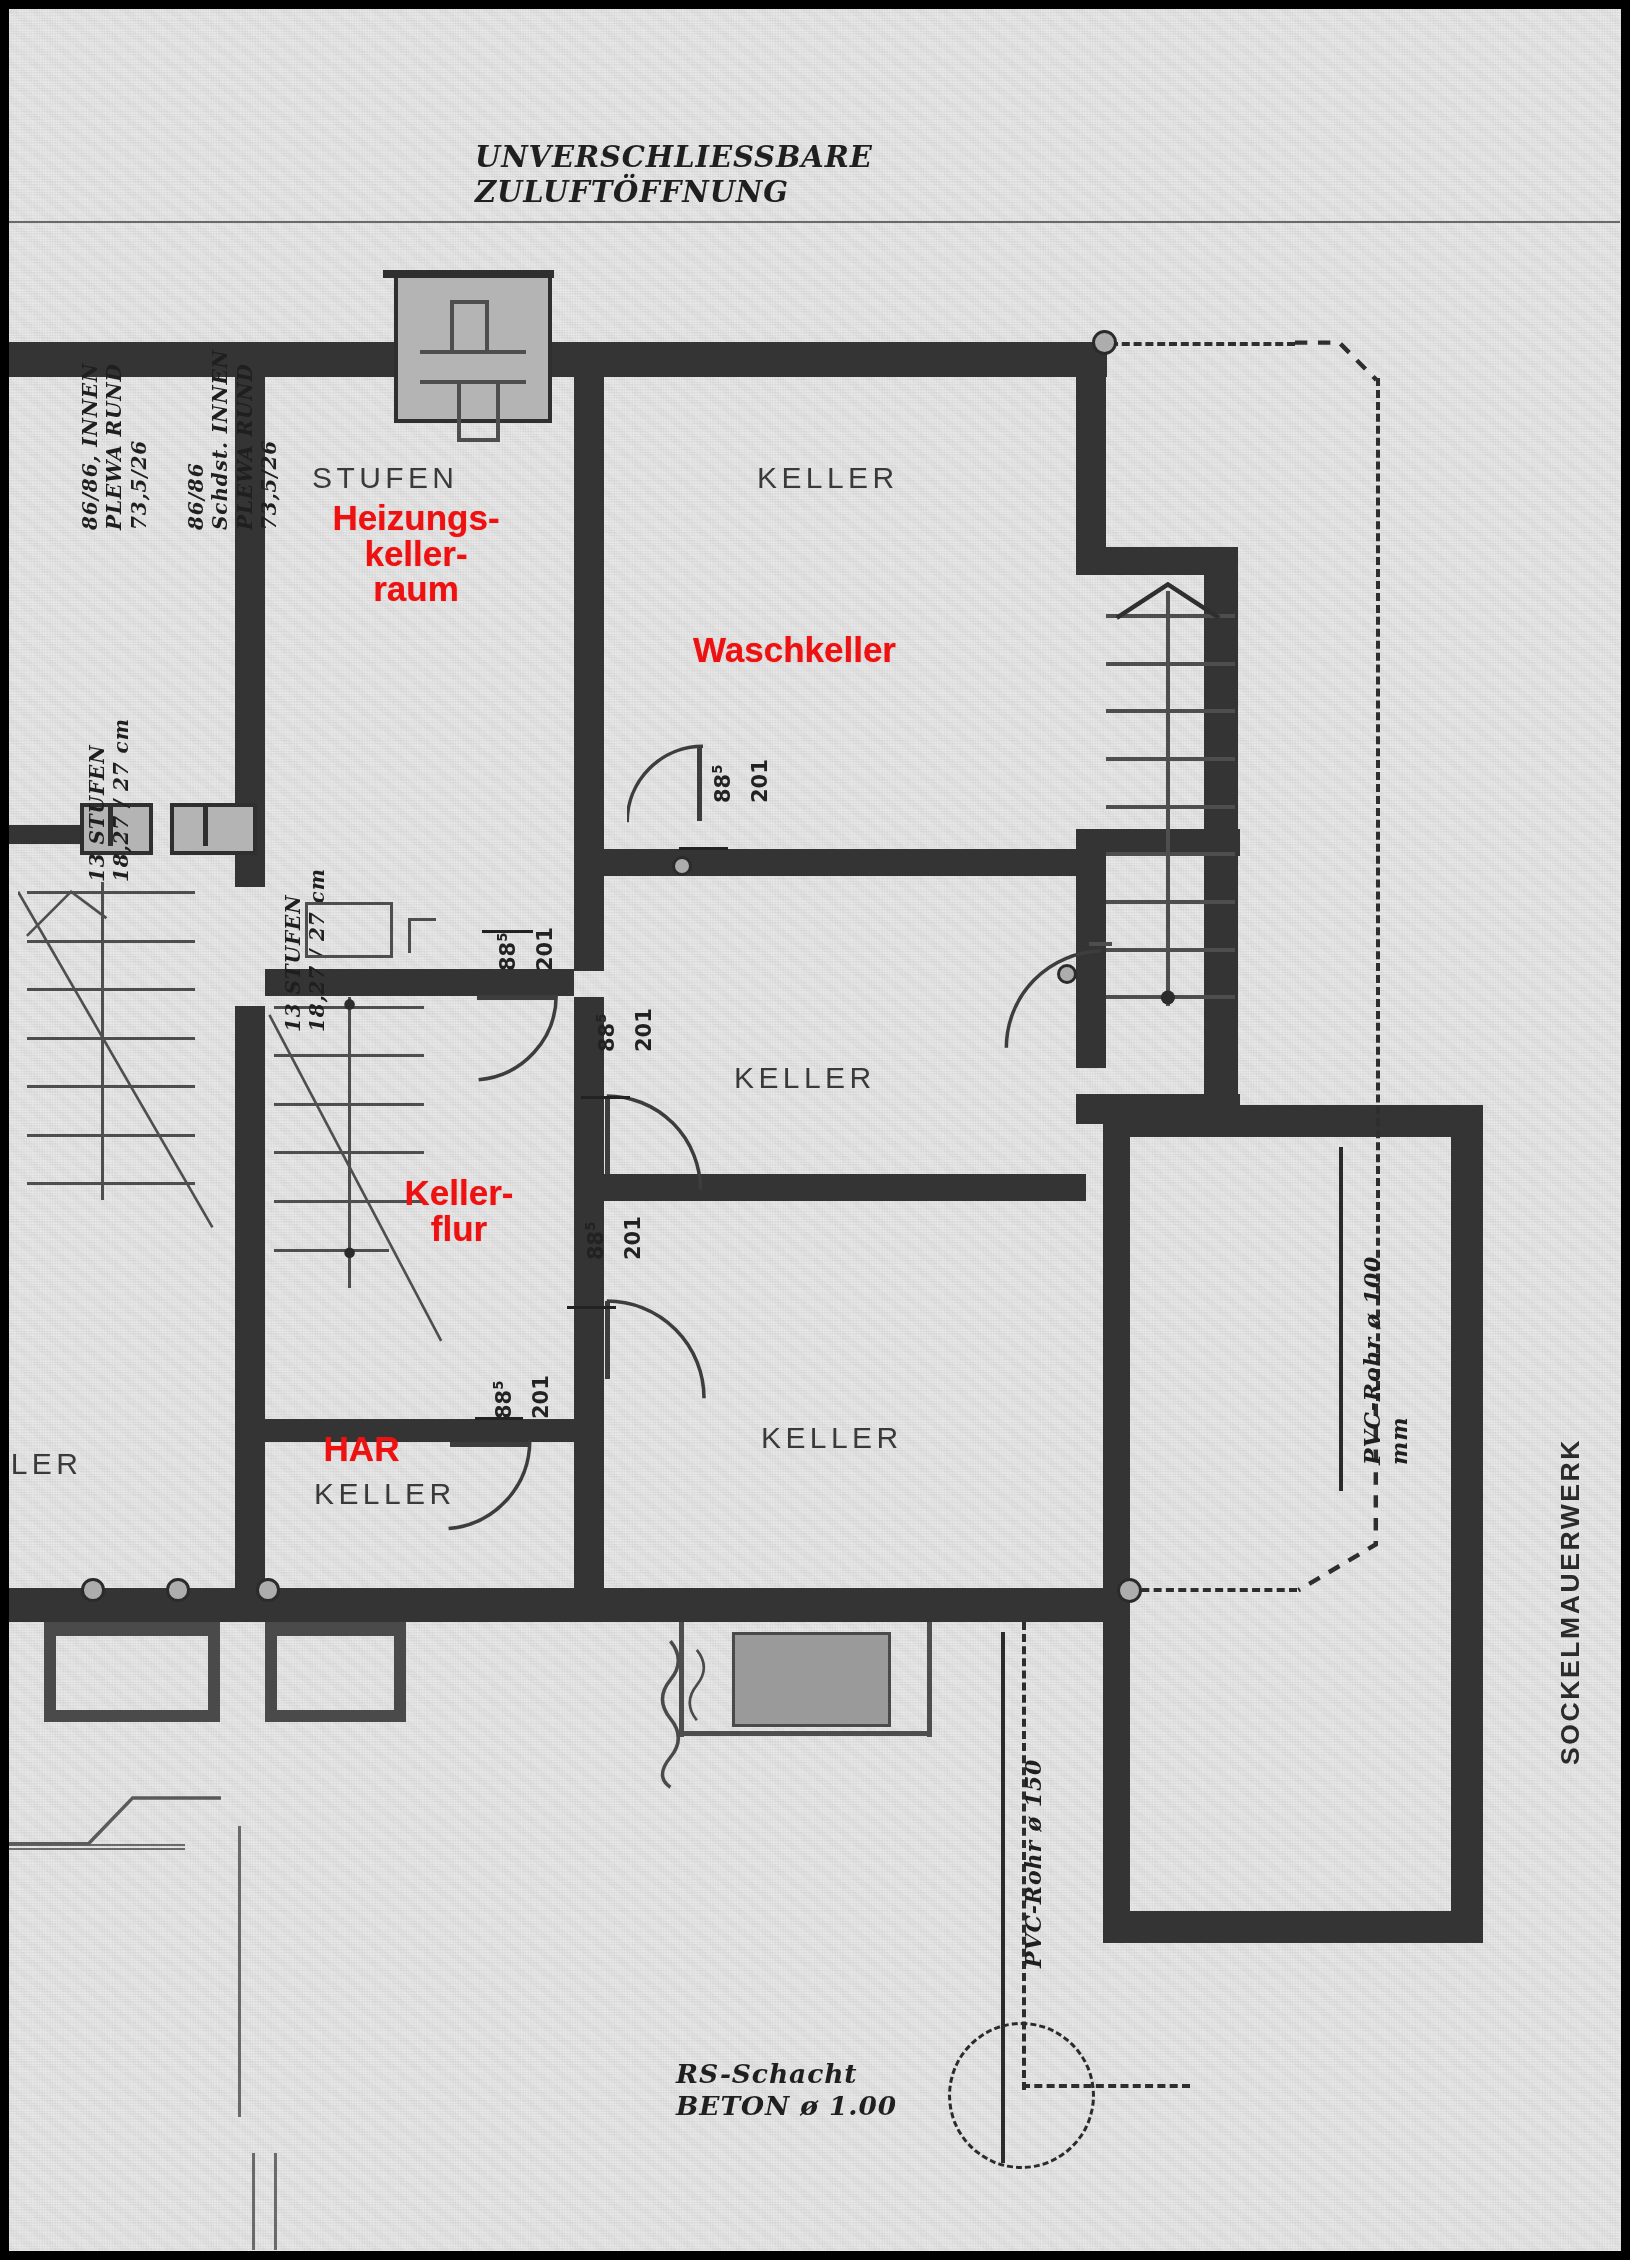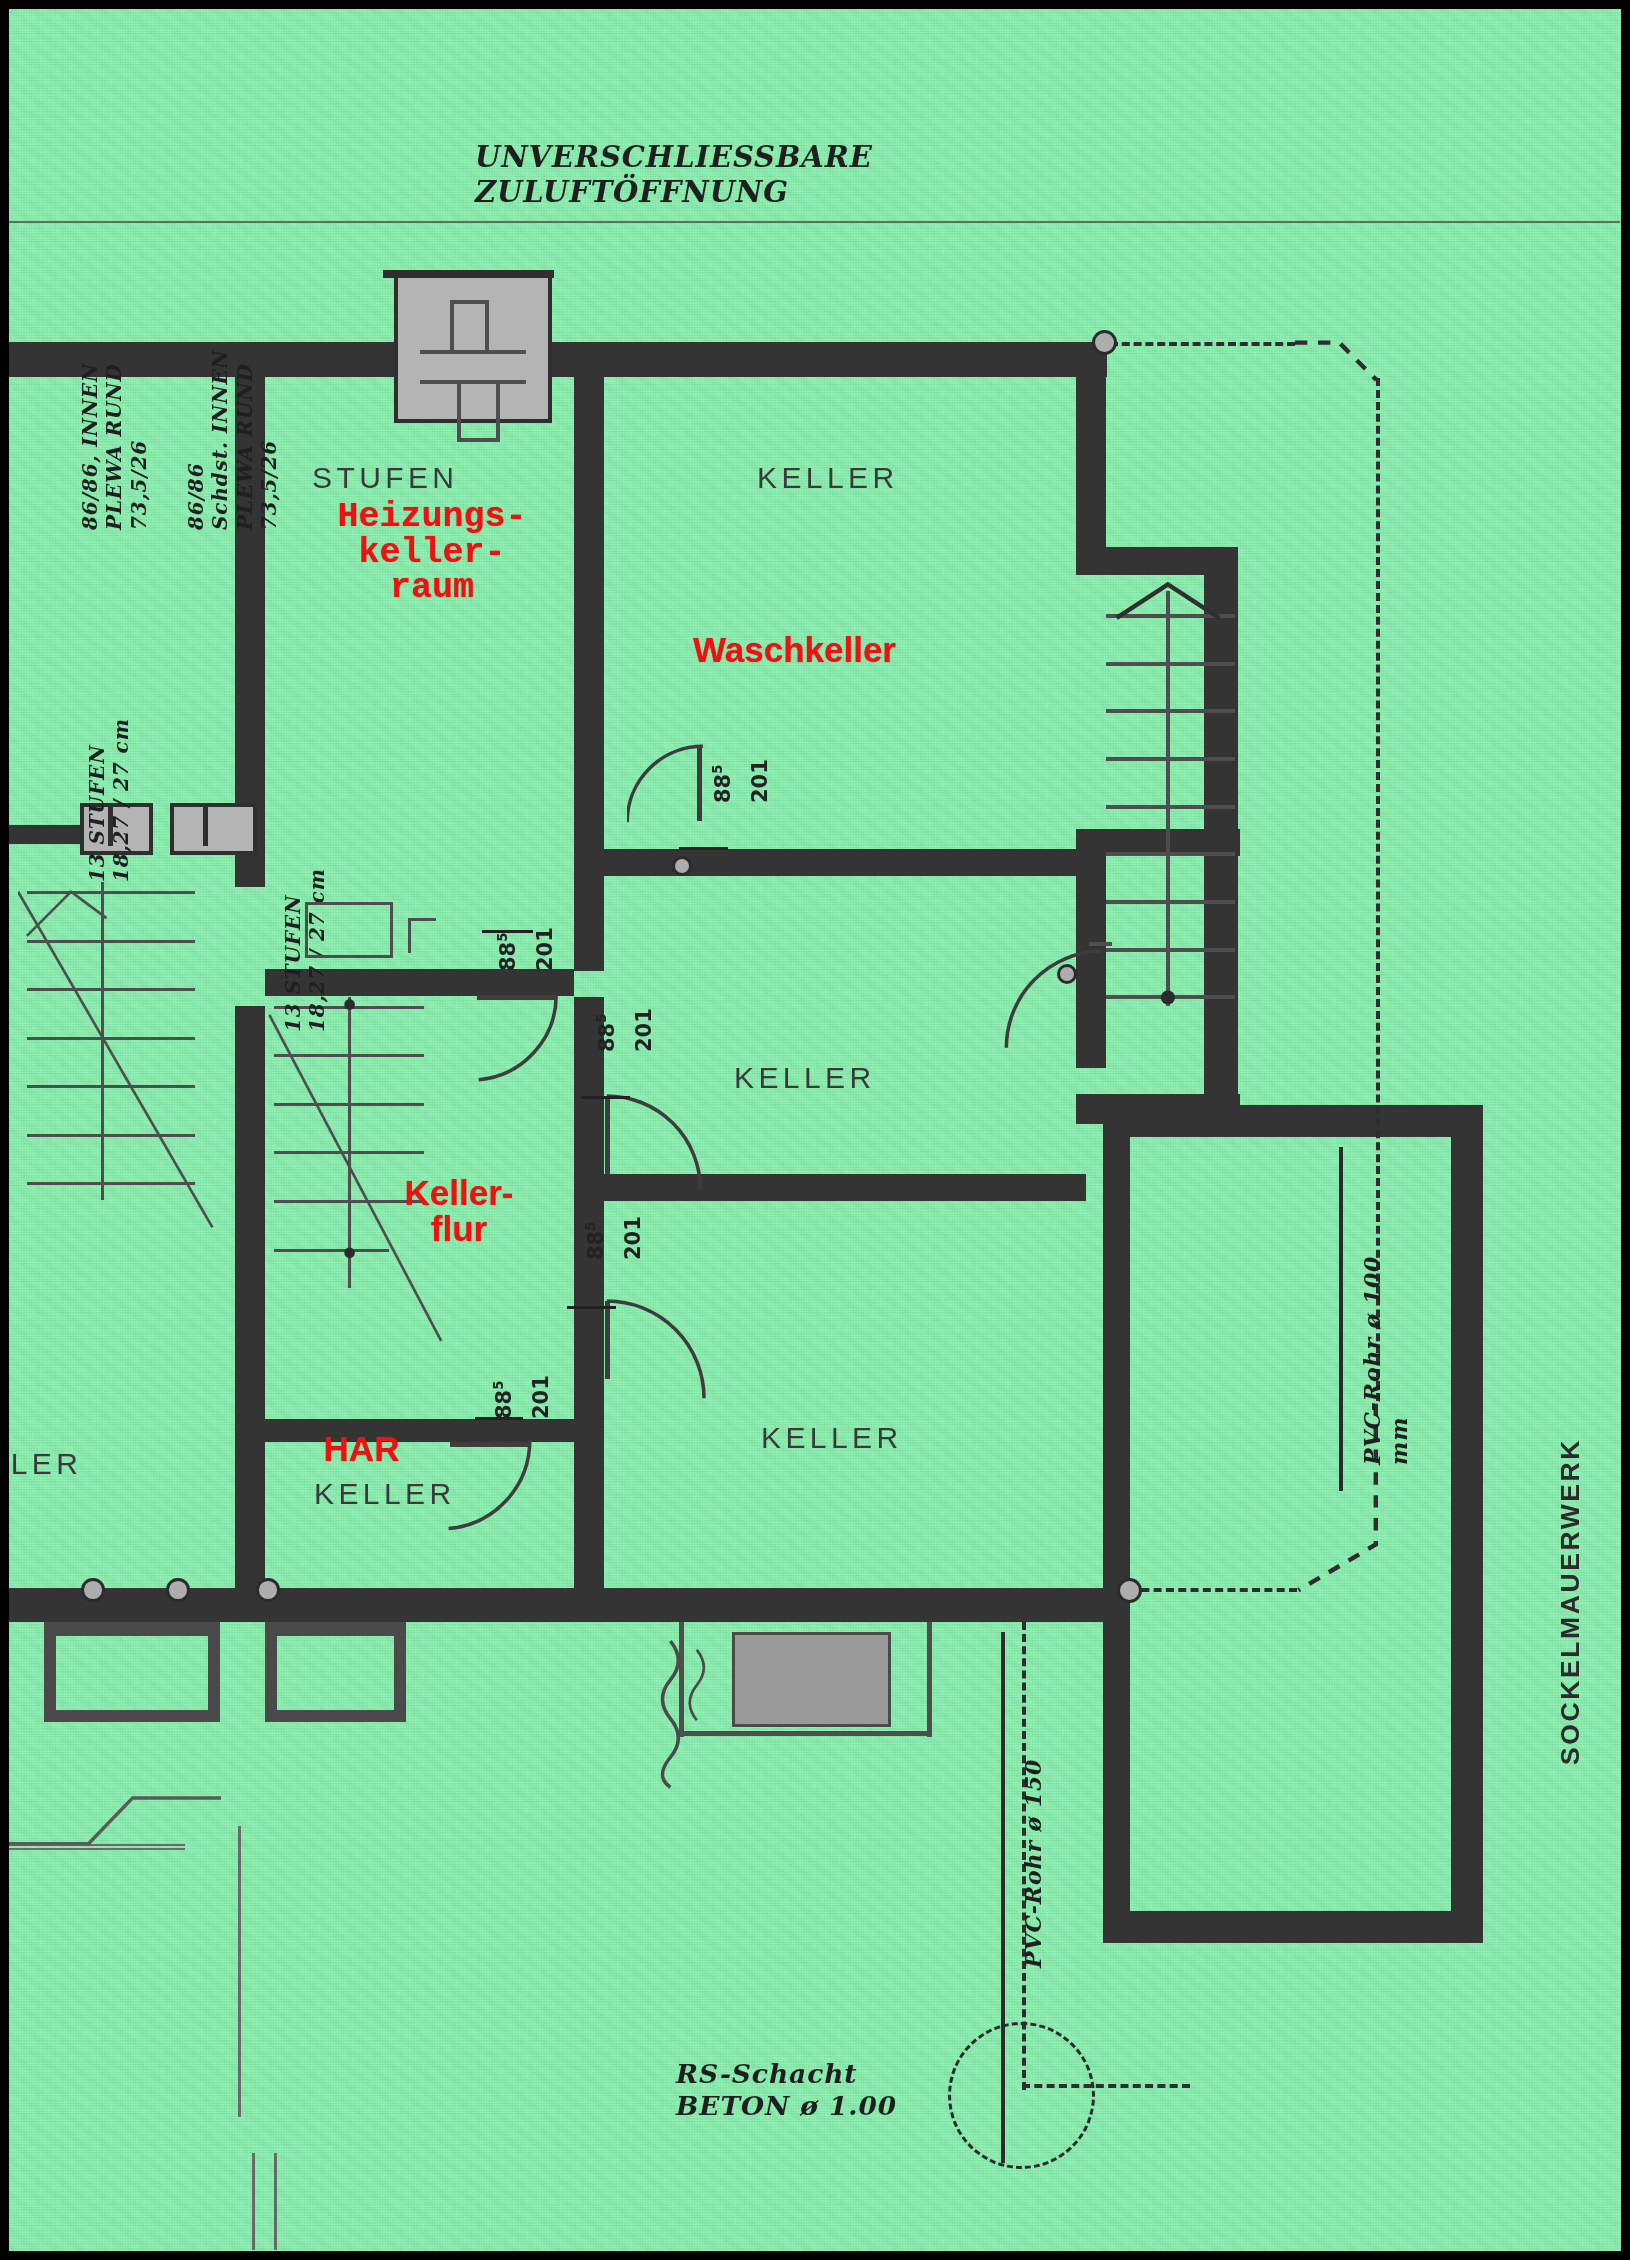--- a/index.html
+++ b/index.html
@@ -4,21 +4,21 @@
 <style>
   html, body {
     margin: 0;
     padding: 0;
     background: #ffffff;
   }
   #plan {
     position: relative;
     width: 1630px;
     height: 2260px;
-    background: #86efac;
+    background: #e5e5e5;
     border: 9.7px solid #000000;
     box-sizing: border-box;
     font-family: "Liberation Sans", sans-serif;
     overflow: hidden;
   }
   
   #grain {
     position: absolute;
     inset: 0;
     pointer-events: none;
@@ -267,21 +267,21 @@
   <div class="room-label" style="left:748px; top:452px;">KELLER</div>
 
   <div class="room-label" style="left:725px; top:1052px;">KELLER</div>
 
   <div class="room-label" style="left:752px; top:1412px;">KELLER</div>
 
   <div class="room-label" style="left:305px; top:1468px;">KELLER</div>
 
   <div class="room-label" style="left:-19.4px; top:1438px;">LLER</div>
 
-  <div class="red-label" style="left:304px; top:491px; width:238px;font-family:Liberation Mono, monospace;">Heizungs-
+  <div class="red-label" style="left:288px; top:491px; width:238px;">Heizungs-
 keller-
 raum</div>
 
   <div class="red-label" style="left:618px; top:623px; width:335px;">Waschkeller</div>
 
 
 
   <div class="red-label" style="left:282px; top:1422px; width:141px;">HAR</div>
 
   <div class="red-label" style="left:353px; top:1166px; width:194px;">Keller-

